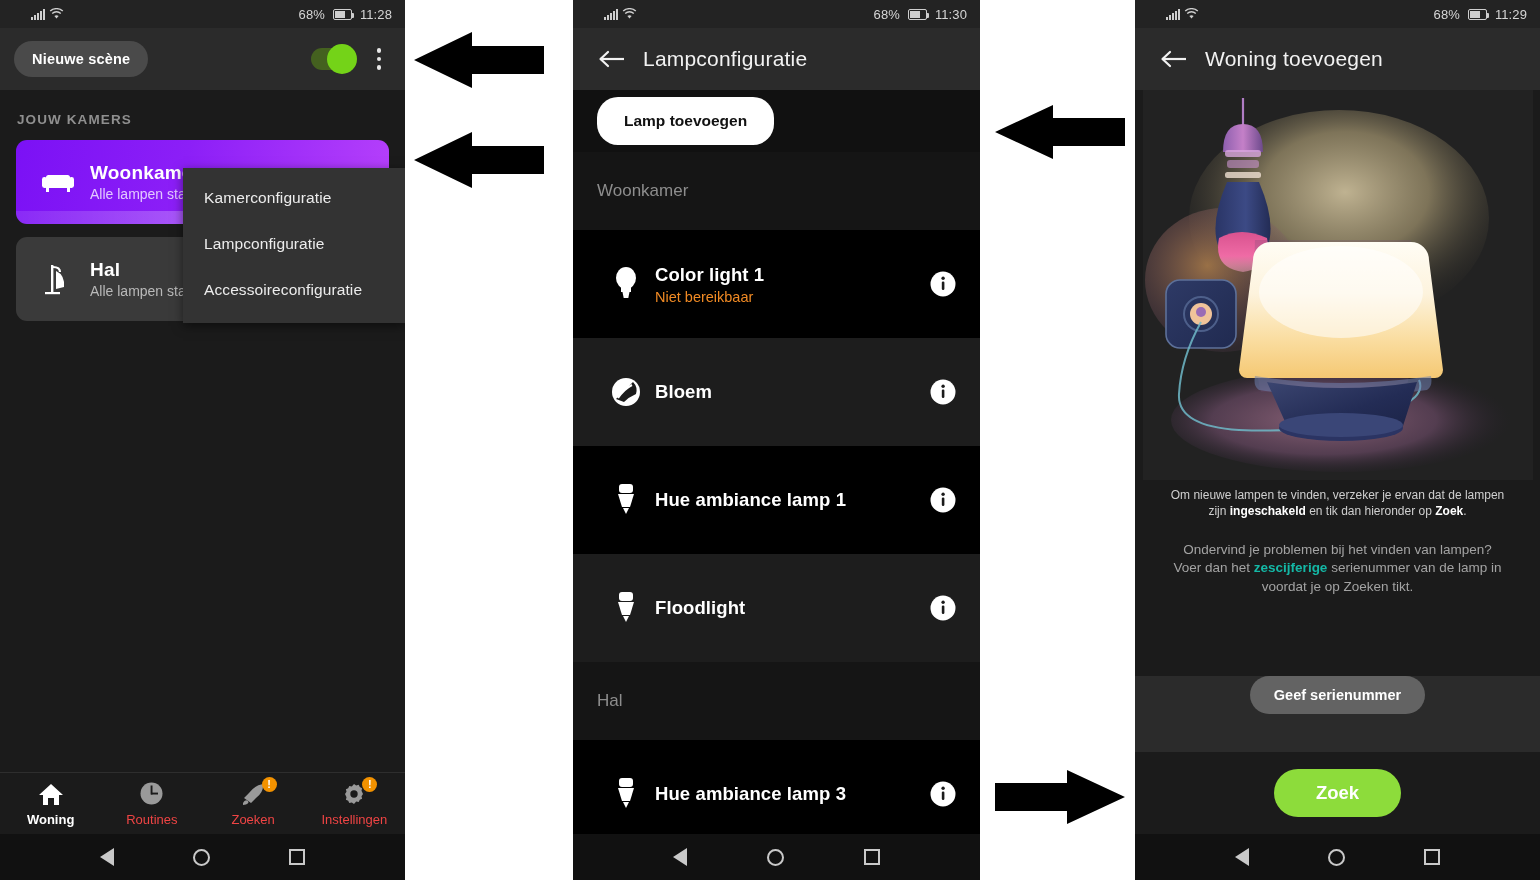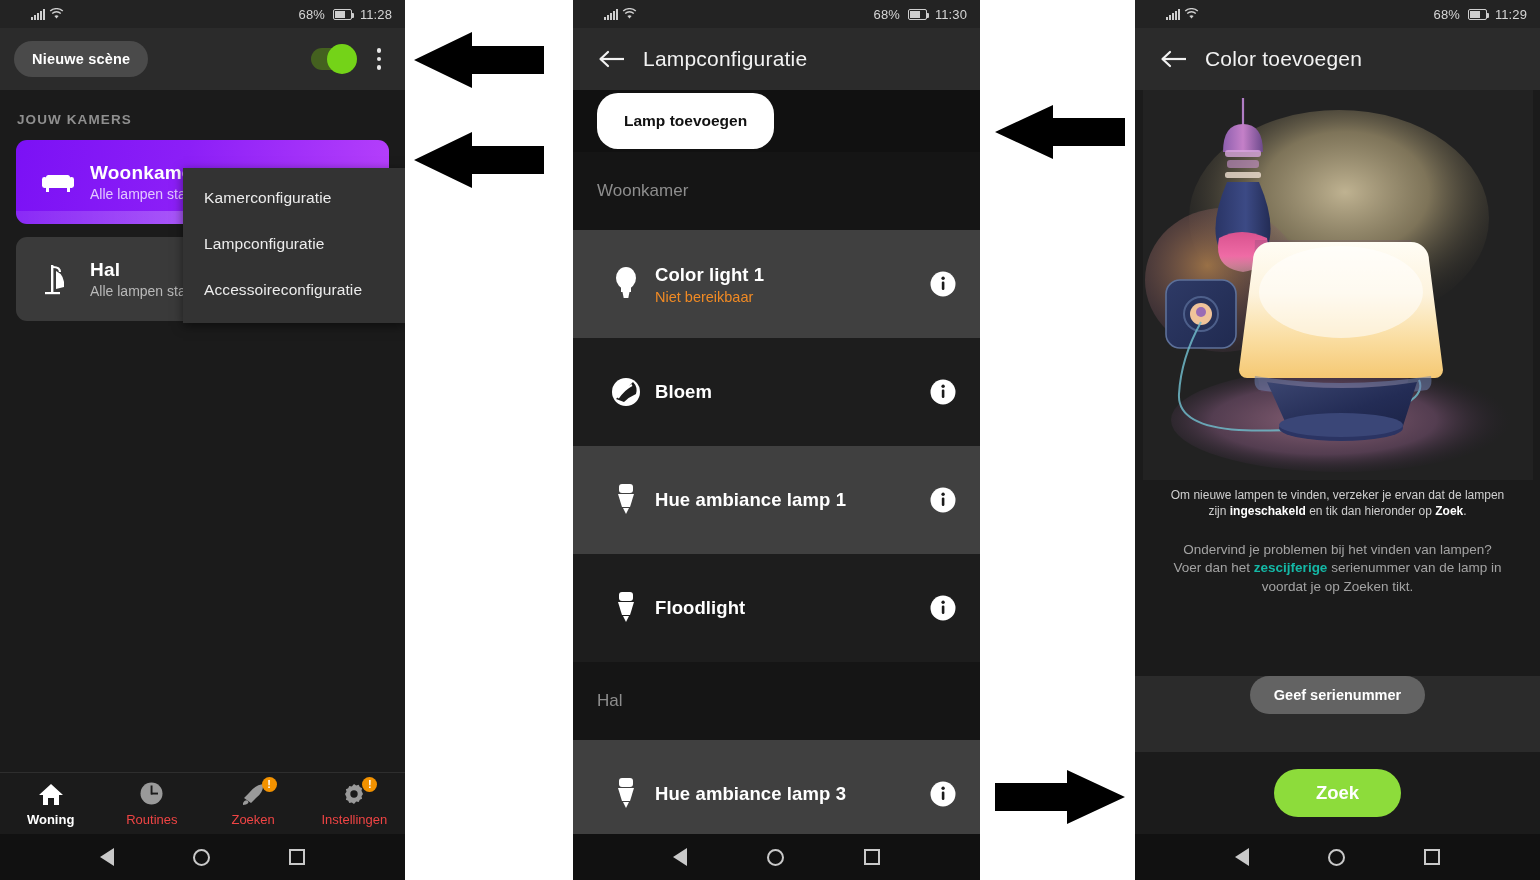--- a/index.html
+++ b/index.html
@@ -166,31 +166,31 @@
   .sys-home { width: 17px; height: 17px; border-radius: 50%; border: 2px solid #c9c9c9; }
   .sys-recent { width: 16px; height: 16px; border: 2px solid #c9c9c9; }
 
   
   .addlamp-strip {
     flex: 0 0 62px; background: #111111;
     display: flex; align-items: center; padding: 0 24px;
   }
   .pill-white {
     background: #fff; color: #111; border: none;
-    border-radius: 21px; height: 56px; padding: 0 27px;
+    border-radius: 21px; height: 48px; padding: 0 27px;
     font-size: 15.5px; font-weight: bold; font-family: inherit;
   }
   .lamp-scroll { flex: 1 1 auto; overflow: hidden; background: #1b1b1b; }
   .group-head {
     background: #151515; color: #8d8d8d; font-size: 17px;
     height: 78px; display: flex; align-items: center; padding: 0 24px;
   }
   .lamp-row {
     height: 108px; display: flex; align-items: center; padding: 0 24px;
-    background: #404040;
+    background: #000000;
   }
   .lamp-row.alt { background: #1d1d1d; }
   .lamp-ico { width: 58px; flex: 0 0 58px; display: flex; align-items: center; justify-content: center; }
   .lamp-name { color: #fff; font-size: 18.5px; font-weight: bold; letter-spacing: .1px; }
   .lamp-status { color: #f08a24; font-size: 14.5px; margin-top: 3px; }
   .info-ico { margin-left: auto; width: 26px; height: 26px; flex: 0 0 26px; }
 
   
   .add-body { flex: 1 1 auto; background: #1b1b1b; display: flex; flex-direction: column; align-items: center; }
   .illus { width: 390px; height: 390px; flex: 0 0 390px; }
@@ -534,21 +534,21 @@
       </div>
     </div>
 
     <div class="appbar">
       <div class="back-arrow">
         <svg width="28" height="20" viewBox="0 0 28 20">
           <path d="M2 10 H26" stroke="#f2f2f2" stroke-width="2.2" fill="none"></path>
           <path d="M10 3 L2.5 10 L10 17" stroke="#f2f2f2" stroke-width="2.2" fill="none" stroke-linecap="round" stroke-linejoin="round"></path>
         </svg>
       </div>
-      <div class="appbar-title">Color toevoegen</div>
+      <div class="appbar-title">Woning toevoegen</div>
     </div>
 
     <div class="add-body">
 
       <svg class="illus" viewBox="0 0 390 390">
         <defs>
           <radialGradient id="glowBg" cx="52%" cy="38%" r="62%">
             <stop offset="0%" stop-color="#f3e2b6"></stop>
             <stop offset="45%" stop-color="#b2a278" stop-opacity=".85"></stop>
             <stop offset="100%" stop-color="#2a2722" stop-opacity="0"></stop>

